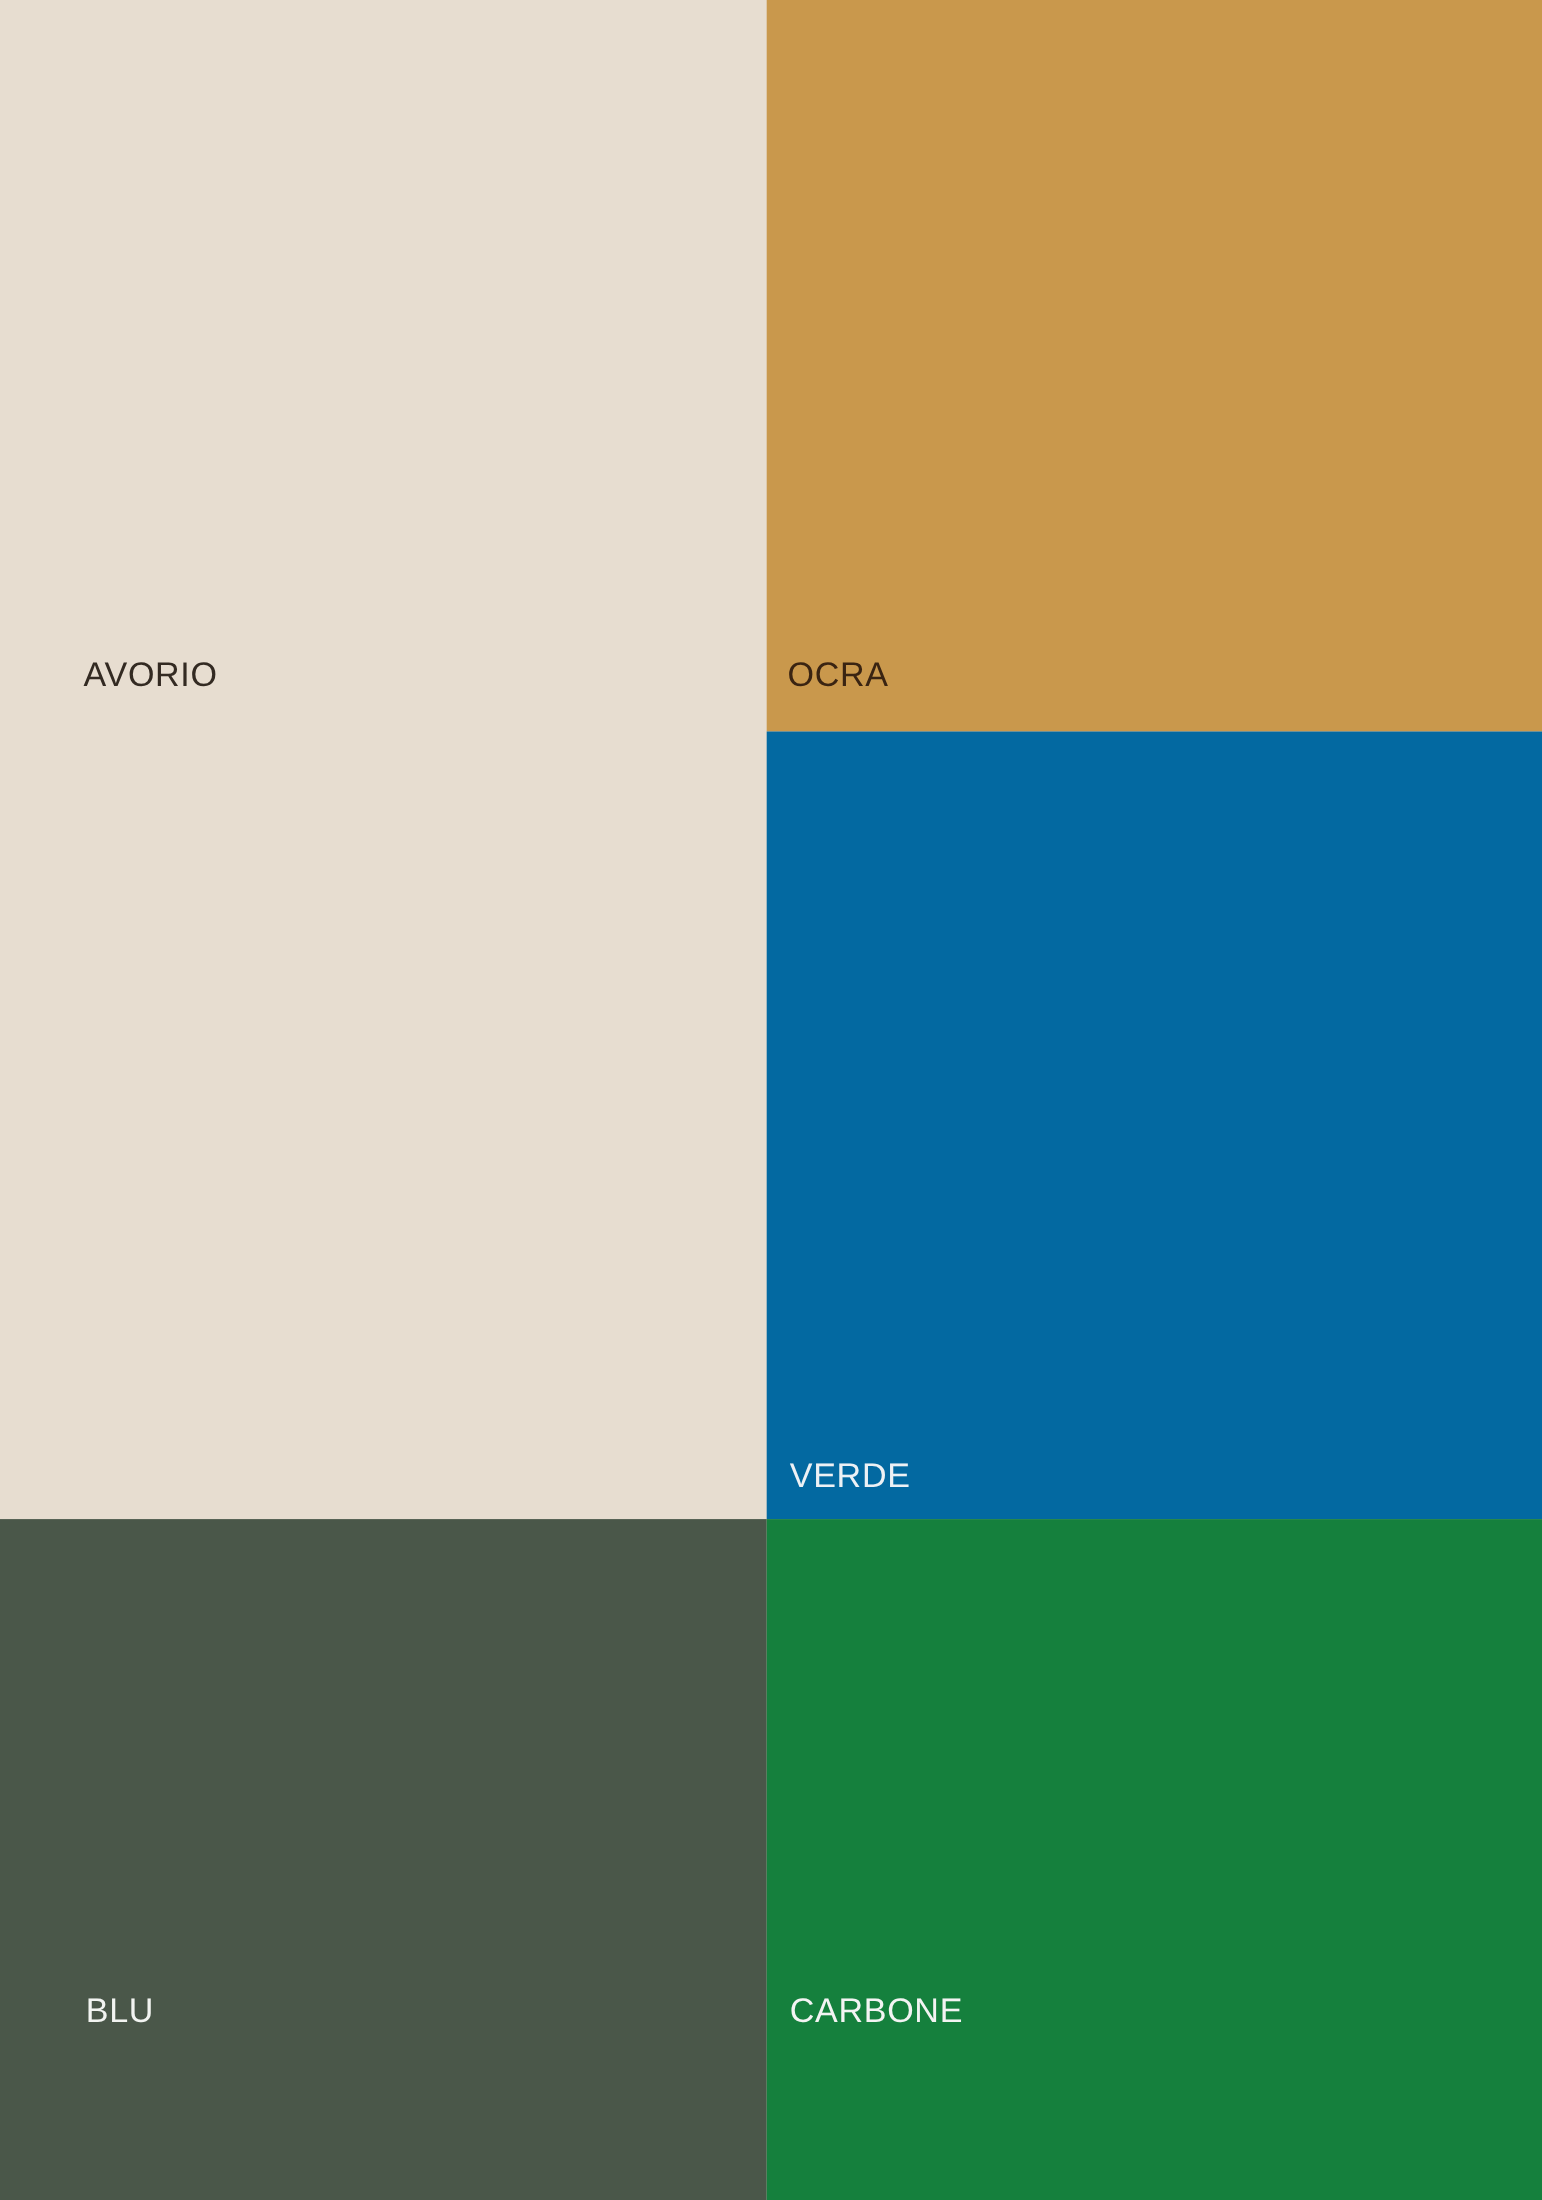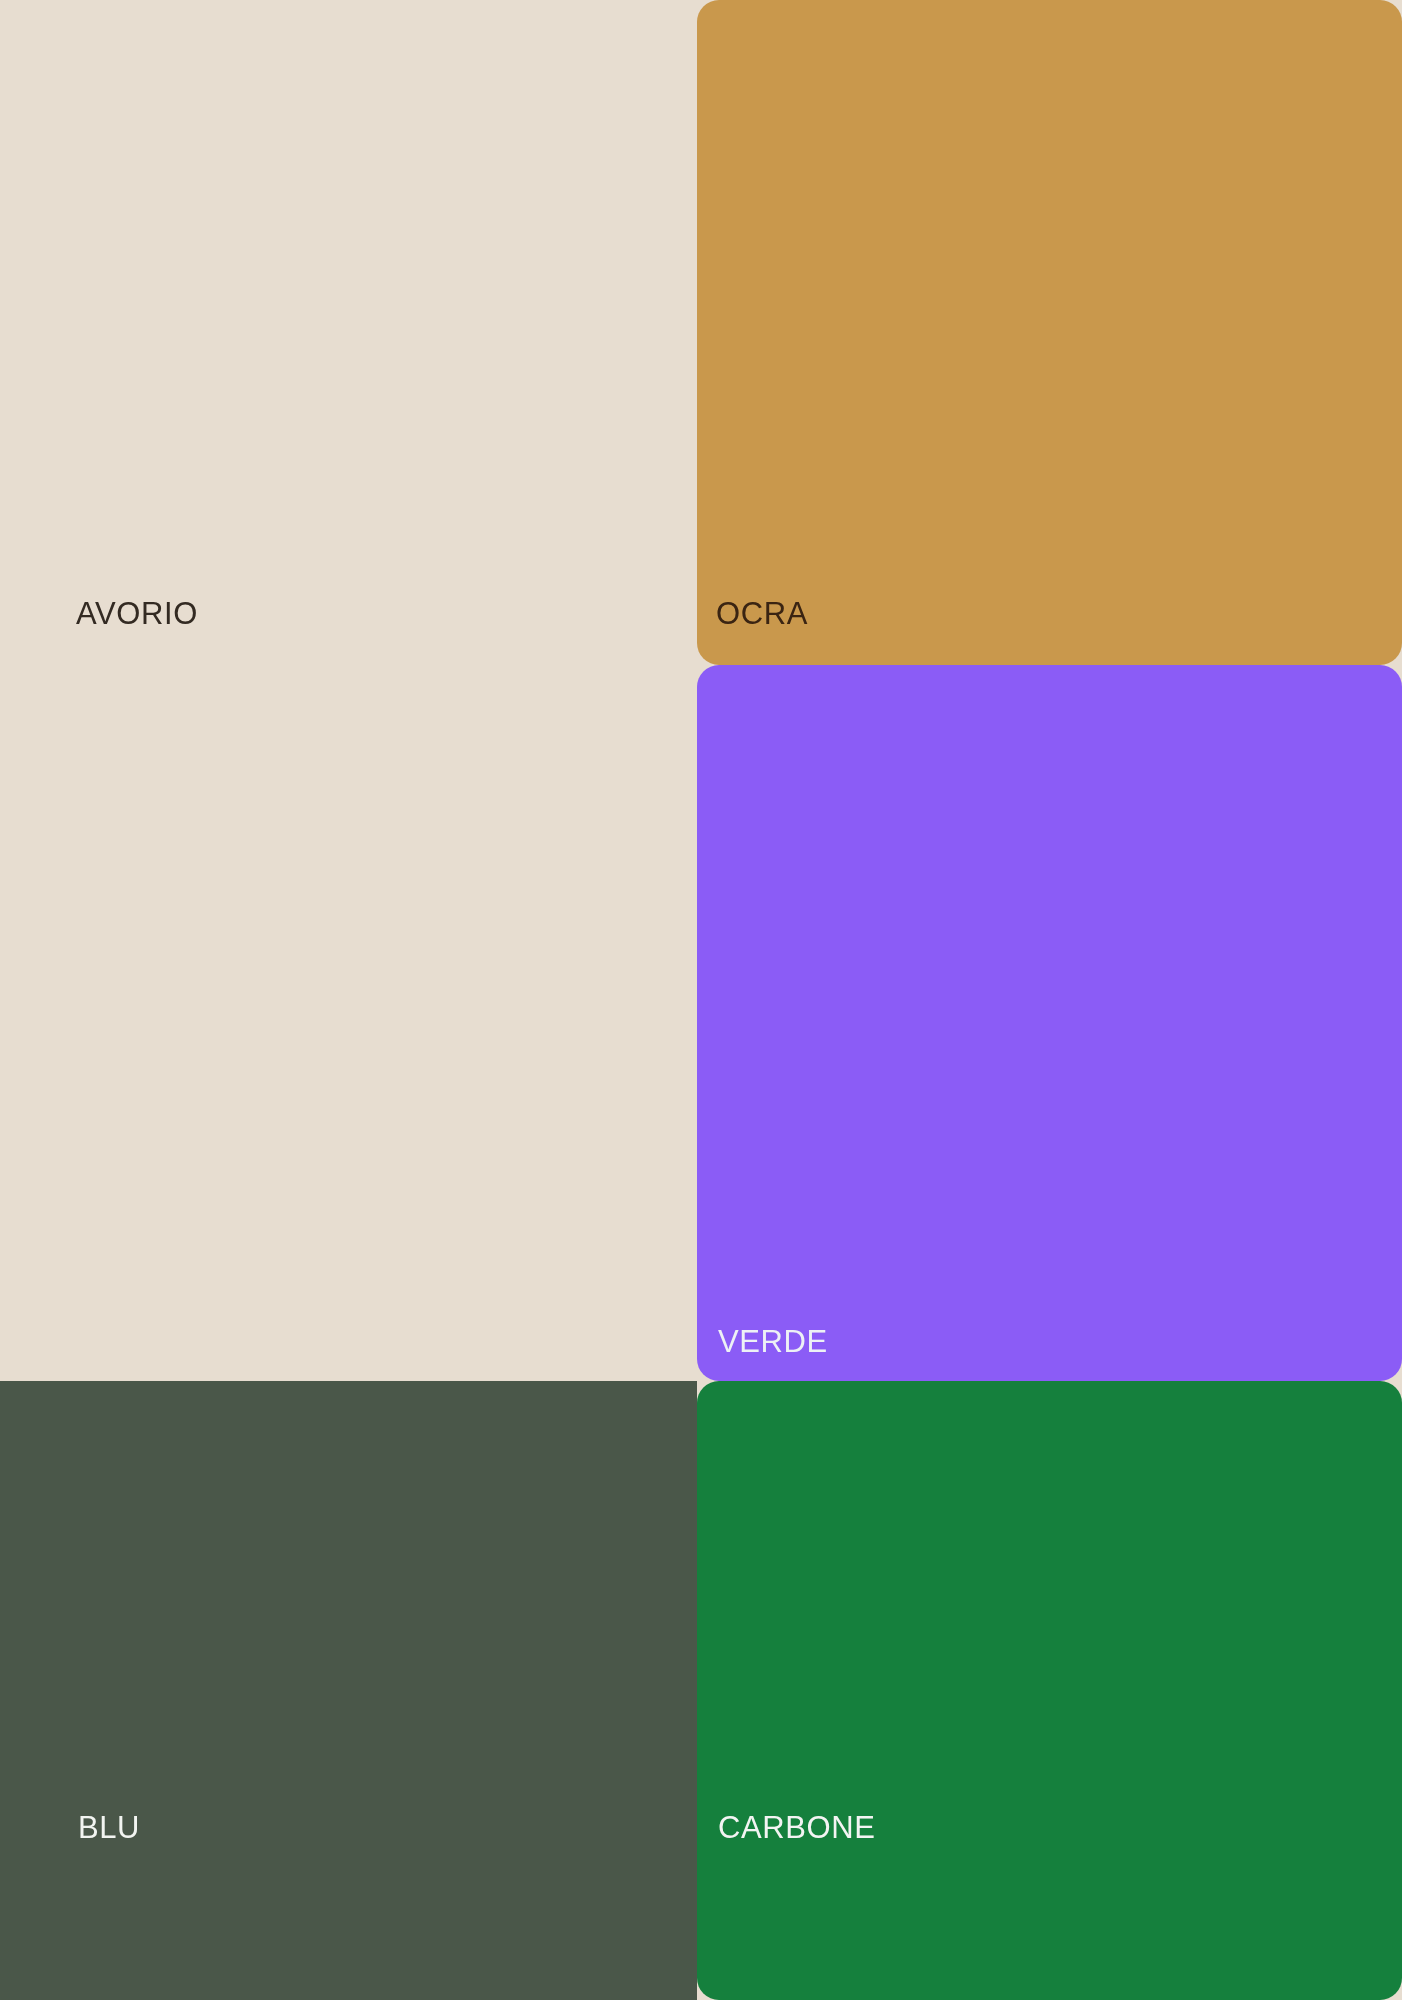--- a/index.html
+++ b/index.html
@@ -25,21 +25,21 @@
     font-family:"Liberation Sans", sans-serif;
     font-weight:400;
     font-size:31px;
     letter-spacing:0.6px;
     line-height:1;
     white-space:nowrap;
   }
 
   
   .col-left   { left:0px;   width:697px; }
-  .col-right  { left:697px; width:705px;border-radius:22px; }
+  .col-right  { left:697px; width:705px; }
 
   .row-1 { top:0px;    height:665px; }
   .row-2 { top:665px;  height:716px; }
   .row-3 { top:1381px; height:619px; }
 
   
   .lbl-avorio  { left:76px; top:598px; }
   .lbl-ocra    { left:19px; top:598px; }
   .lbl-mattone { left:78px; top:661px; }
   .lbl-verde   { left:21px; top:661px; }
@@ -53,21 +53,21 @@
 
   <div class="swatch col-left row-1" style="background-color: rgb(231, 221, 208);">
     <span class="swatch-label lbl-avorio" style="color: rgb(51, 42, 34);">AVORIO</span>
   </div>
 
   <div class="swatch col-right row-1" style="background-color: rgb(201, 152, 76);">
     <span class="swatch-label lbl-ocra" style="color: rgb(58, 36, 18);">OCRA</span>
   </div>
 
 
-  <div class="swatch col-right row-2" style="background-color: #8b5cf6;">
+  <div class="swatch col-right row-2" style="background-color: #0369a1;">
     <span class="swatch-label lbl-verde" style="color: rgb(237, 241, 245);">VERDE</span>
   </div>
 
   <div class="swatch col-left row-3" style="background-color: rgb(74, 87, 73);">
     <span class="swatch-label lbl-blu" style="color: rgb(242, 244, 241);">BLU</span>
   </div>
 
   <div class="swatch col-right row-3" style="background-color: #15803d;">
     <span class="swatch-label lbl-carbone" style="color: rgb(243, 244, 243);">CARBONE</span>
   </div>

